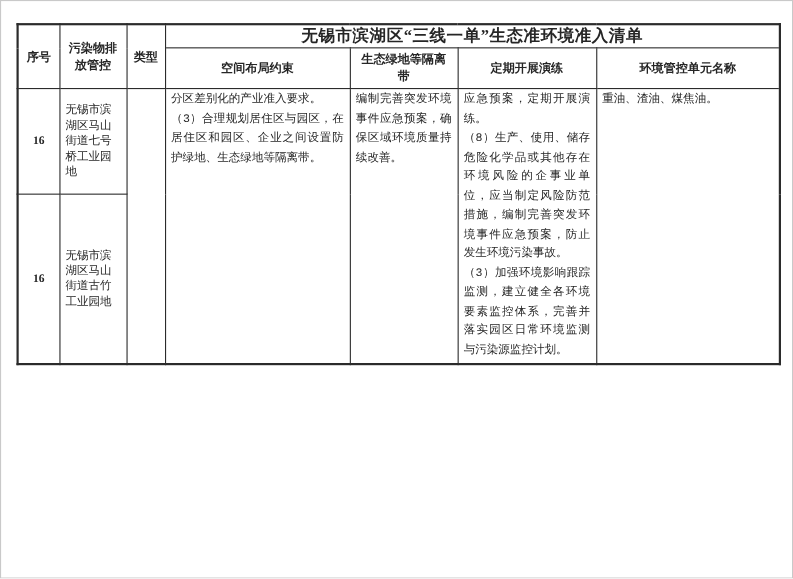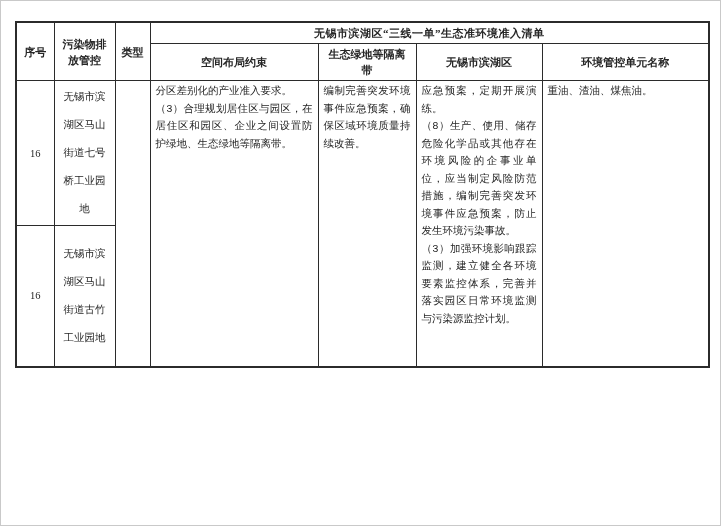--- a/index.html
+++ b/index.html
@@ -20,32 +20,33 @@
     table-layout:fixed;
     border:2px solid #2b2b2b;
   }
   table.doc th, table.doc td {
     border:1px solid #2b2b2b;
     box-sizing:border-box;
     padding:2px 5px;
     overflow:hidden;
   }
   th { font-weight:bold; font-size:11px; text-align:center; vertical-align:middle; line-height:16px; }
-  .title-cell { font-size:11px; letter-spacing:0.5px;margin-left:45px; }
+  .title-cell { font-size:15px; letter-spacing:0.5px;margin-left:45px; }
   .r-title { height:20px; }
   .r-head  { height:28px;margin-top:28px; }
   .r16 { height:88px; }
   .r17 { height:141px; }
   .seq-cell {
     text-align:center; vertical-align:middle;
     font-size:10.5px;
+    font-weight:bold;
   }
   .name-cell {
-    text-align:center; vertical-align:middle;
-    font-size:10.5px; line-height:28px;
+    vertical-align:middle;
+    font-size:10.5px; line-height:14px;
     padding:2px 8px;
   }
   .type-cell { vertical-align:top; font-size:10.5px; }
   .content-cell {
     vertical-align:top;
     font-size:10.5px; line-height:17.5px;
     text-align:justify;
     white-space:pre-line;
     padding:3px 6px 3px 6px;
     font-family:Liberation Mono, monospace;
@@ -75,21 +76,21 @@
     <tbody>
       <tr class="r-title">
         <th rowspan="2">序号</th>
         <th rowspan="2">污染物排放管控</th>
         <th rowspan="2">类型</th>
         <th colspan="4" class="title-cell">无锡市滨湖区“三线一单”生态准环境准入清单</th>
       </tr>
       <tr class="r-head">
         <th>空间布局约束</th>
         <th>生态绿地等隔离带</th>
-        <th>无锡市滨湖区</th>
+        <th>定期开展演练</th>
         <th>环境管控单元名称</th>
       </tr>
       <tr class="r16">
         <td class="seq-cell">16</td>
         <td class="name-cell">无锡市滨湖区马山街道七号桥工业园地</td>
         <td class="type-cell" rowspan="2"></td>
         <td class="content-cell" rowspan="2">分区差别化的产业准入要求。
 （3）合理规划居住区与园区，在居住区和园区、企业之间设置防护绿地、生态绿地等隔离带。</td>
         <td class="content-cell" rowspan="2">编制完善突发环境事件应急预案，确保区域环境质量持续改善。</td>
         <td class="content-cell" rowspan="2">应急预案，定期开展演练。

